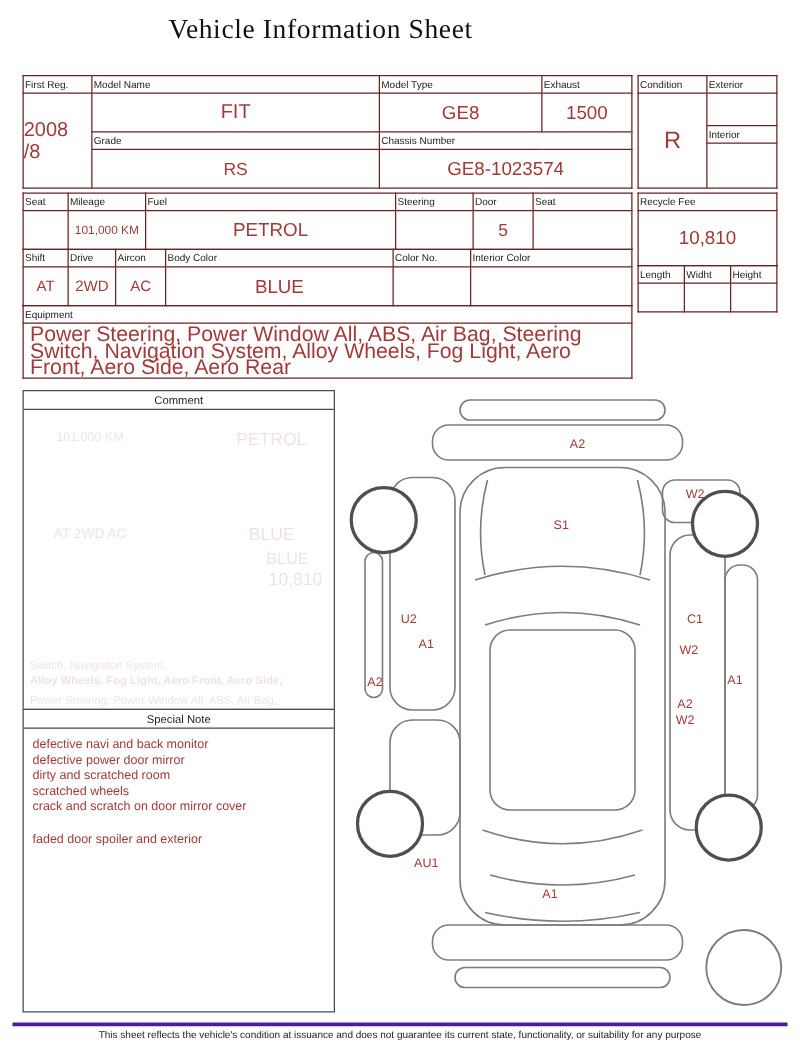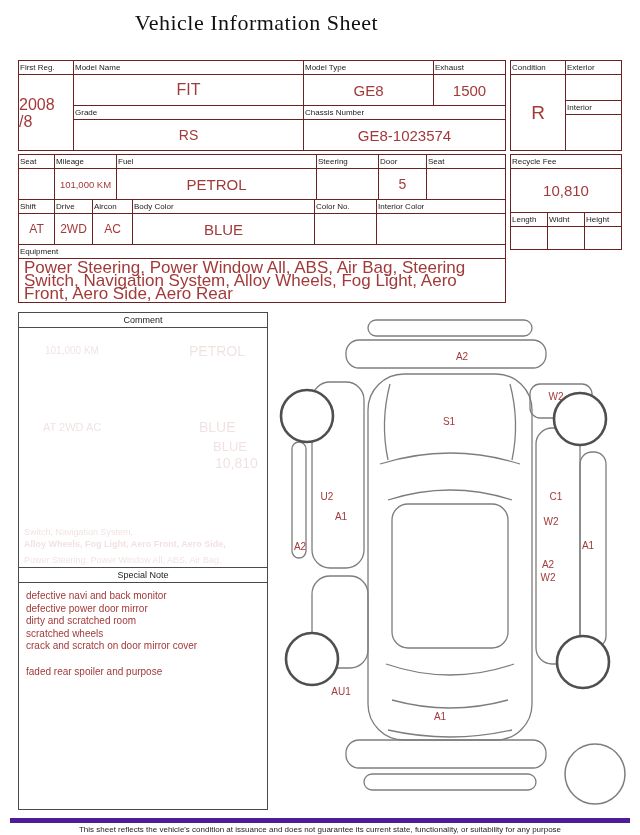--- a/index.html
+++ b/index.html
@@ -23,21 +23,21 @@
   .stack table{display:block}
   .stack table+table{margin-top:-1px}
   .panel{border:1px solid #4a4a4a;background:#fff;position:absolute}
   .panel-header{height:15px;border-bottom:1px solid #4a4a4a;font-size:9px;text-align:center;line-height:14px;color:#222}
   .panel-body{position:relative;padding-top:7px}
   .sn-line{font-size:10px;line-height:12.6px;min-height:12.6px;color:#a33a3a;padding-left:7px;white-space:nowrap}
   .ghost{position:absolute;color:#a33a3a;opacity:.15;white-space:nowrap;filter:blur(.4px)}
   .diagram{position:absolute;left:268px;top:312px;width:364px;height:500px}
   .marks{position:absolute;left:0;top:0;width:100%;height:100%}
   .mark{position:absolute;transform:translate(-50%,-50%);font-size:10px;color:#a33a3a;white-space:nowrap}
-  .footer{left:10px;top:818px;width:620px;border-top:5px solid #4c1d95;font-size:8px;color:#222;text-align:center;padding-top:2px;white-space:nowrap}
+  .footer{left:10px;top:818px;width:620px;border-top:3px solid #4c1d95;font-size:8px;color:#222;text-align:center;padding-top:2px;white-space:nowrap}
 </style>
 </head>
 <body>
 
 <div class="abs title">Vehicle Information Sheet</div>
 
 <div class="abs" style="left:18px;top:60px">
   <table>
     <colgroup>
         <col style="width:55px">
@@ -221,21 +221,21 @@
 
 <div class="panel" style="left:18px;top:567px;width:250px;height:243px">
   <div class="panel-header">Special Note</div>
   <div class="panel-body">
       <div class="sn-line">defective navi and back monitor</div>
       <div class="sn-line">defective power door mirror</div>
       <div class="sn-line">dirty and scratched room</div>
       <div class="sn-line">scratched wheels</div>
       <div class="sn-line">crack and scratch on door mirror cover</div>
       <div class="sn-line"></div>
-      <div class="sn-line">faded rear spoiler and purpose</div>
+      <div class="sn-line">faded door spoiler and exterior</div>
     </div>
 </div>
 
 <div class="diagram">
   <svg width="364" height="500" viewBox="0 0 364 500">
     <g fill="none" stroke="#7d7d7d" stroke-width="1.3">
       <rect x="100" y="8" width="164" height="16" rx="8"></rect>
       <rect x="78" y="28" width="200" height="28" rx="13"></rect>
       <rect x="100" y="62" width="164" height="366" rx="36"></rect>
       <path d="M 122 72 Q 112 110 120 148"></path>

